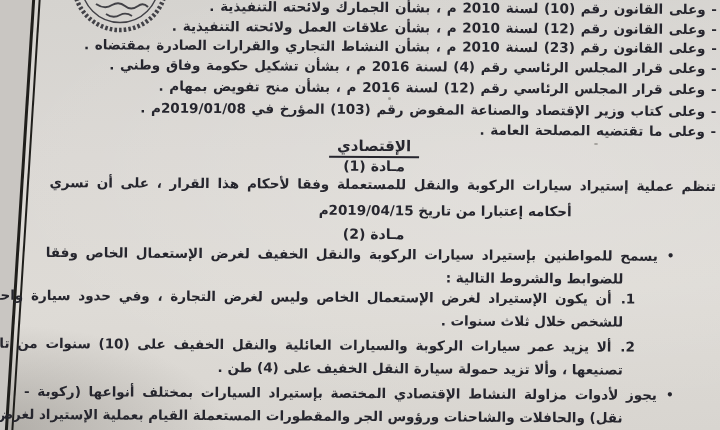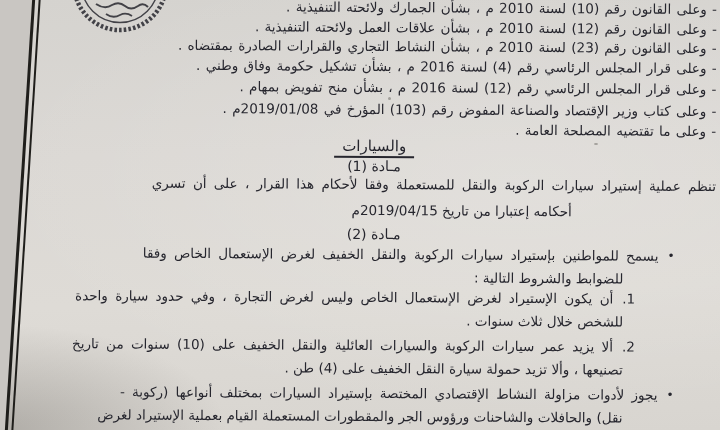--- a/index.html
+++ b/index.html
@@ -5,21 +5,21 @@
   html,body{margin:0;padding:0;}
   .page{
     position:relative;
     width:720px;height:430px;
     overflow:hidden;
     background:
       radial-gradient(45% 35% at 0% 100%, rgba(70,66,60,.28), rgba(0,0,0,0) 70%),
       radial-gradient(120% 90% at 72% 42%, rgba(255,255,255,.16), rgba(0,0,0,0) 62%),
       linear-gradient(178deg,#d5d3cf 0%,#dbd8d4 35%,#dedbd6 68%,#d8d5d0 100%);
     font-family:"DejaVu Sans",sans-serif;
-    font-weight:normal;
+    font-weight:bold;
     color:#26262e;
     direction:rtl;
   }
   .edge-svg{position:absolute;left:0;top:0;pointer-events:none;}
   .seal-svg{position:absolute;left:46px;top:-50px;pointer-events:none;opacity:.88;}
   .doc{position:absolute;inset:0;transform:rotate(.35deg);transform-origin:700px 10px;}
   .line{
     position:absolute;
     white-space:nowrap;
     font-size:13.5px;
@@ -77,21 +77,21 @@
 
     <div class="line p" style="top:1px">- وعلى القانون رقم (10) لسنة 2010 م ، بشأن الجمارك ولائحته التنفيذية .</div>
     <div class="line p" style="top:21px">- وعلى القانون رقم (12) لسنة 2010 م ، بشأن علاقات العمل ولائحته التنفيذية .</div>
     <div class="line p" style="top:40px">- وعلى القانون رقم (23) لسنة 2010 م ، بشأن النشاط التجاري والقرارات الصادرة بمقتضاه .</div>
     <div class="line p" style="top:60px">- وعلى قرار المجلس الرئاسي رقم (4) لسنة 2016 م ، بشأن تشكيل حكومة وفاق وطني .</div>
     <div class="line p" style="top:81px">- وعلى قرار المجلس الرئاسي رقم (12) لسنة 2016 م ، بشأن منح تفويض بمهام .</div>
     <div class="line p" style="top:103px">- وعلى كتاب وزير الإقتصاد والصناعة المفوض رقم (103) المؤرخ في 2019/01/08م .</div>
     <div class="line p" style="top:123px">- وعلى ما تقتضيه المصلحة العامة .</div>
 
     <div class="center" style="top:139px">
-      <span class="qarrar">والسيارات</span>
+      <span class="qarrar">الإقتصادي</span>
     </div>
 
     <div class="center" style="top:160px">مـادة (1)</div>
     <div class="line wide" style="top:178px;right:3px">تنظم عملية إستيراد سيارات الركوبة والنقل للمستعملة وفقا لأحكام هذا القرار ، على أن تسري</div>
     <div class="line" style="top:204px;right:147px">أحكامه إعتبارا من تاريخ 2019/04/15م</div>
 
     <div class="center" style="top:228px">مـادة (2)</div>
 
     <div class="row" style="top:248px;right:44px">
       <span class="mk bullet">•</span>

